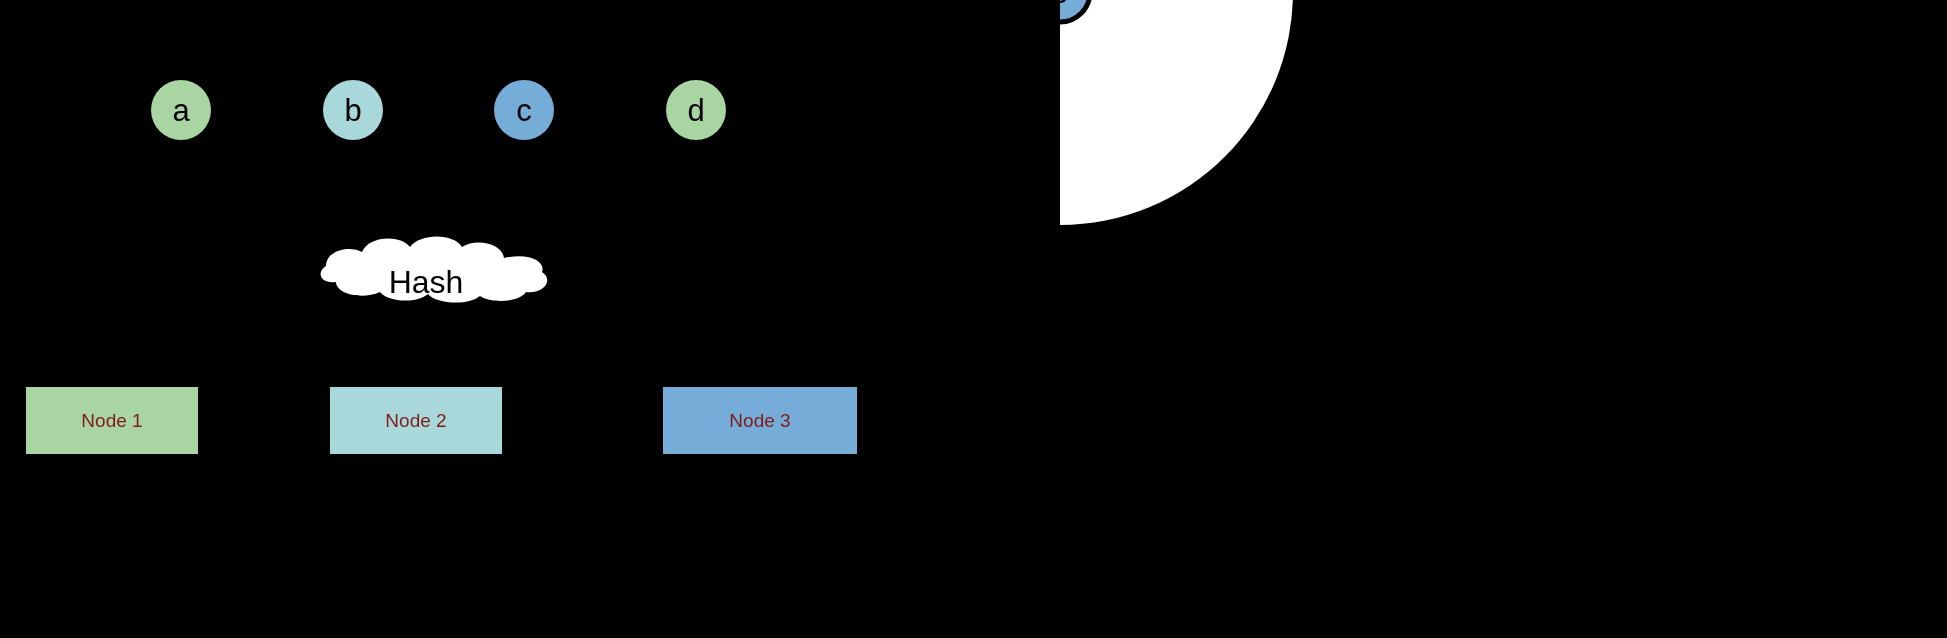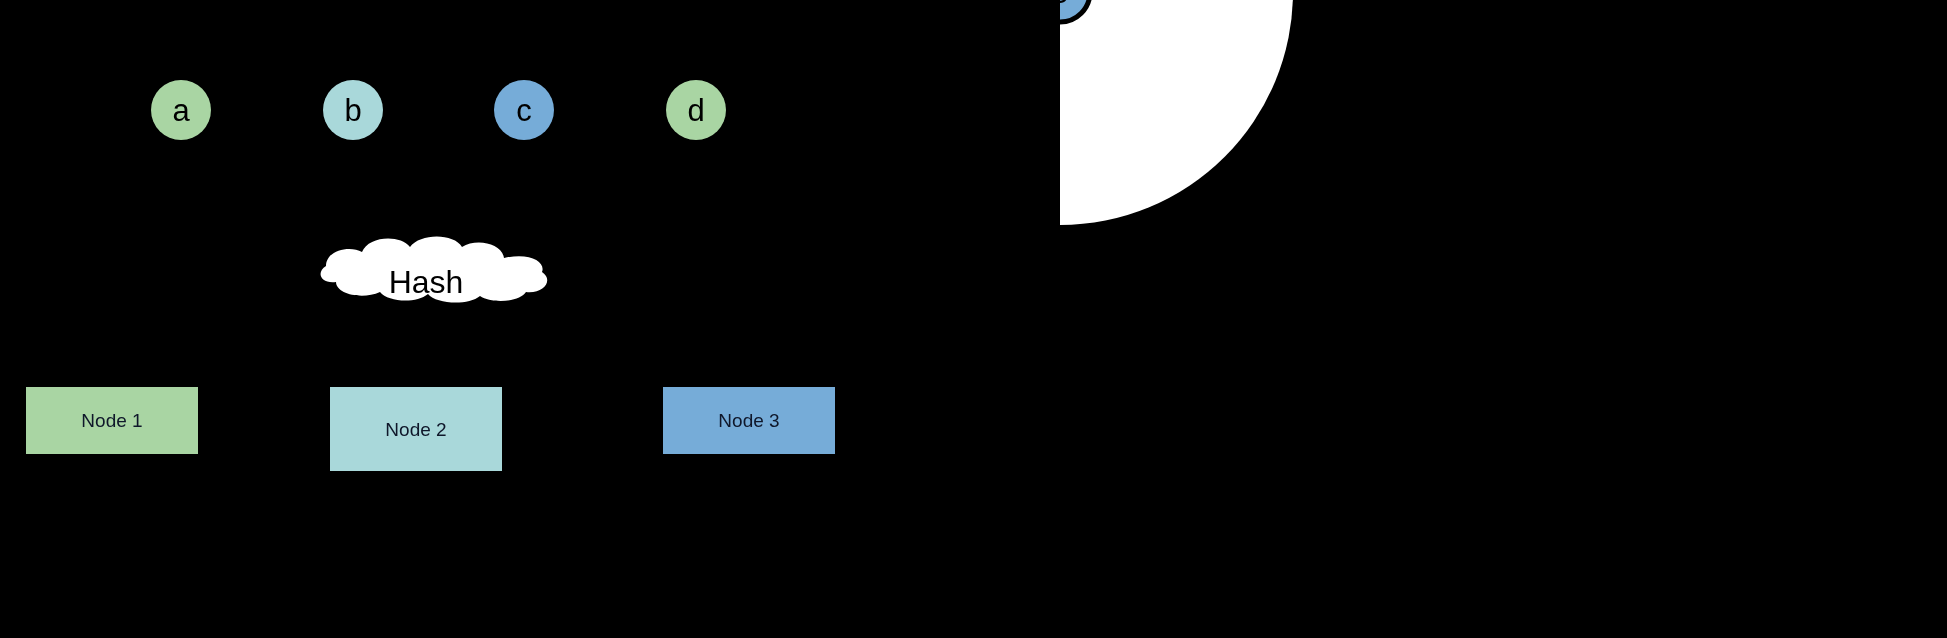--- a/index.html
+++ b/index.html
@@ -14,21 +14,21 @@
     border-radius:50%;
     display:flex;align-items:center;justify-content:center;
     color:#000;font-size:31px;line-height:1;
     box-sizing:border-box;
   }
 
   
   .noderect{
     box-sizing:border-box;
     display:flex;align-items:center;justify-content:center;
-    color:#0f172a;font-size:19px;line-height:1;
+    color:#7f1d1d;font-size:19px;line-height:1;
   }
 
   
   #hash-cloud{left:292px;top:228px;width:268px;height:76px;}
   #hash-cloud .cloud-label{
     position:absolute;left:0;top:16px;width:268px;height:76px;
     display:flex;align-items:center;justify-content:center;
     color:#000;font-size:32px;line-height:1;
   }
 
@@ -75,24 +75,24 @@
              C 124 76, 96 74, 88 64
              C 70 72, 44 66, 44 54
              C 28 56, 24 44, 34 38 Z"></path>
       </svg>
       <div class="cloud-label">Hash</div>
     </div>
 
     <div class="abs noderect" id="noderect-0" style="left: 26px; top: 387px; width: 172px; height: 67px; background: rgb(169, 213, 163);">
       <span>Node 1</span>
     </div>
-    <div class="abs noderect" id="noderect-1" style="left: 330px; top: 387px; width: 172px; height: 84px; background: rgb(169, 216, 218);">
+    <div class="abs noderect" id="noderect-1" style="left: 330px; top: 387px; width: 172px; height: 67px; background: rgb(169, 216, 218);">
       <span>Node 2</span>
     </div>
-    <div class="abs noderect" id="noderect-2" style="left: 663px; top: 387px; width: 172px; height: 67px; background: rgb(118, 172, 216);">
+    <div class="abs noderect" id="noderect-2" style="left: 663px; top: 387px; width: 194px; height: 67px; background: rgb(118, 172, 216);">
       <span>Node 3</span>
     </div>
   </div>
 
   <div class="abs" id="ring-wrap">
     <svg class="ringsvg" id="ringsvg" width="887" height="646" viewBox="0 0 887 646">
       <defs>
         <marker id="arrowhead" markerWidth="9" markerHeight="7" refX="8.4" refY="3.5" orient="auto" markerUnits="strokeWidth">
           <polygon points="0 0, 9 3.5, 0 7" fill="#000000"></polygon>
         </marker>

